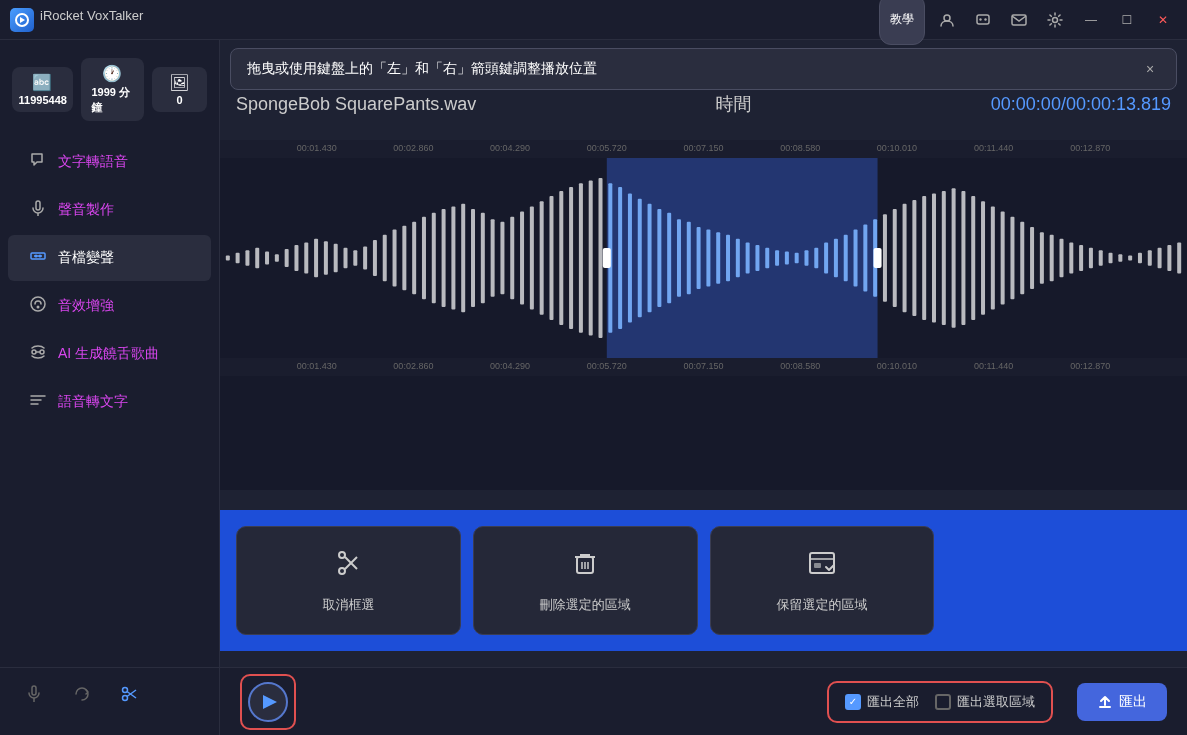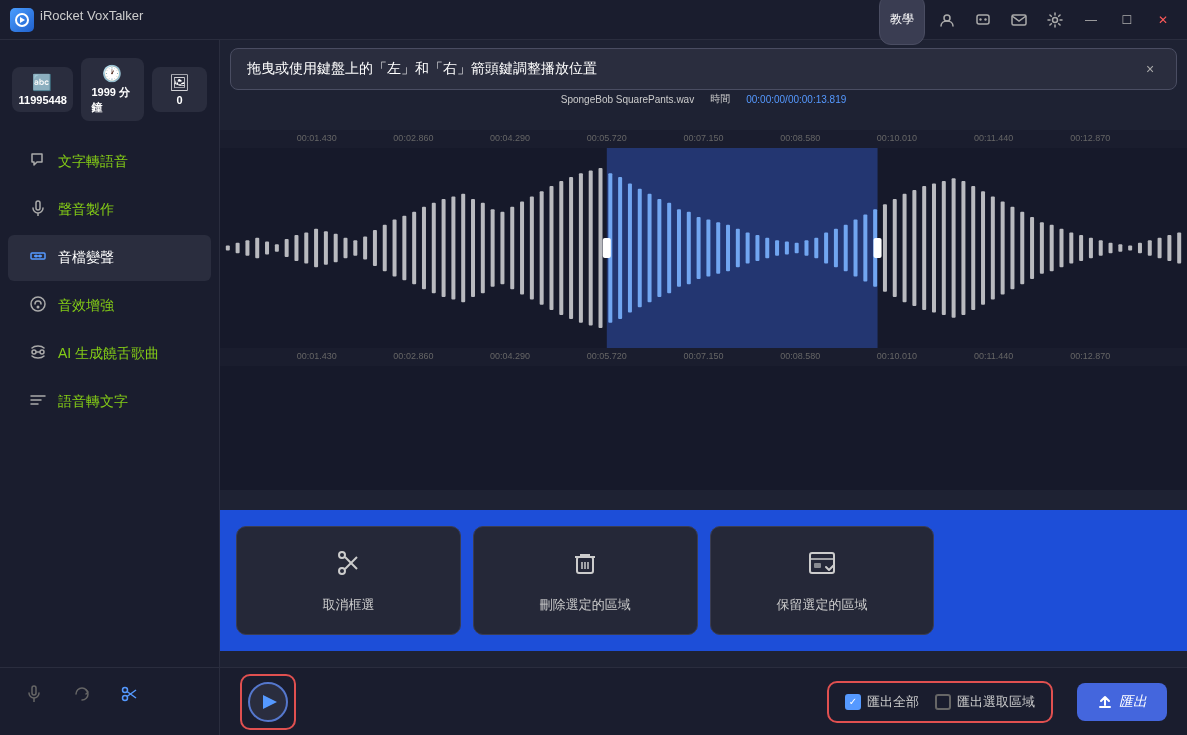--- a/index.html
+++ b/index.html
@@ -115,21 +115,21 @@
     }
     .sidebar-nav {
       flex: 1;
     }
     .nav-item {
       display: flex;
       align-items: center;
       gap: 10px;
       padding: 12px 20px;
       cursor: pointer;
-      color: #84cc16;
+      color: #d946ef;
       font-size: 14px;
       border-radius: 6px;
       margin: 2px 8px;
       transition: background 0.15s;
     }
     .nav-item.active { background: #2a2d3e; color: #5599ff; }
     .nav-icon { font-size: 16px; width: 20px; text-align: center; }
     .sidebar-bottom {
       padding: 12px 20px;
       display: flex;
@@ -182,23 +182,23 @@
       color: #aaa;
       cursor: pointer;
       font-size: 14px;
       border-radius: 3px;
     }
 
     
     .file-info {
       display: flex;
       align-items: center;
-      justify-content: center;
+      justify-content: space-between;
       padding: 8px 16px;
-      font-size: 10px;
+      font-size: 18px;
       color: #ccc;
       gap: 16px;
       background: #1e2233;
       margin-top: 44px;
     }
     .file-time { color: #5599ff; }
 
     
     .waveform-container {
       flex: 1;
@@ -352,21 +352,20 @@
       color: #fff;
       border: none;
       border-radius: 8px;
       padding: 10px 20px;
       font-size: 14px;
       cursor: pointer;
       display: flex;
       align-items: center;
       gap: 6px;
       margin-left: 8px;
-      font-style: italic;
     }
   </style>
 </head>
 <body>
 
 <div class="titlebar">
   <div class="titlebar-logo">
     <div class="logo-icon">
       <svg width="16" height="16" viewBox="0 0 16 16">
         <circle cx="8" cy="8" r="6" fill="none" stroke="#fff" stroke-width="2"></circle>

